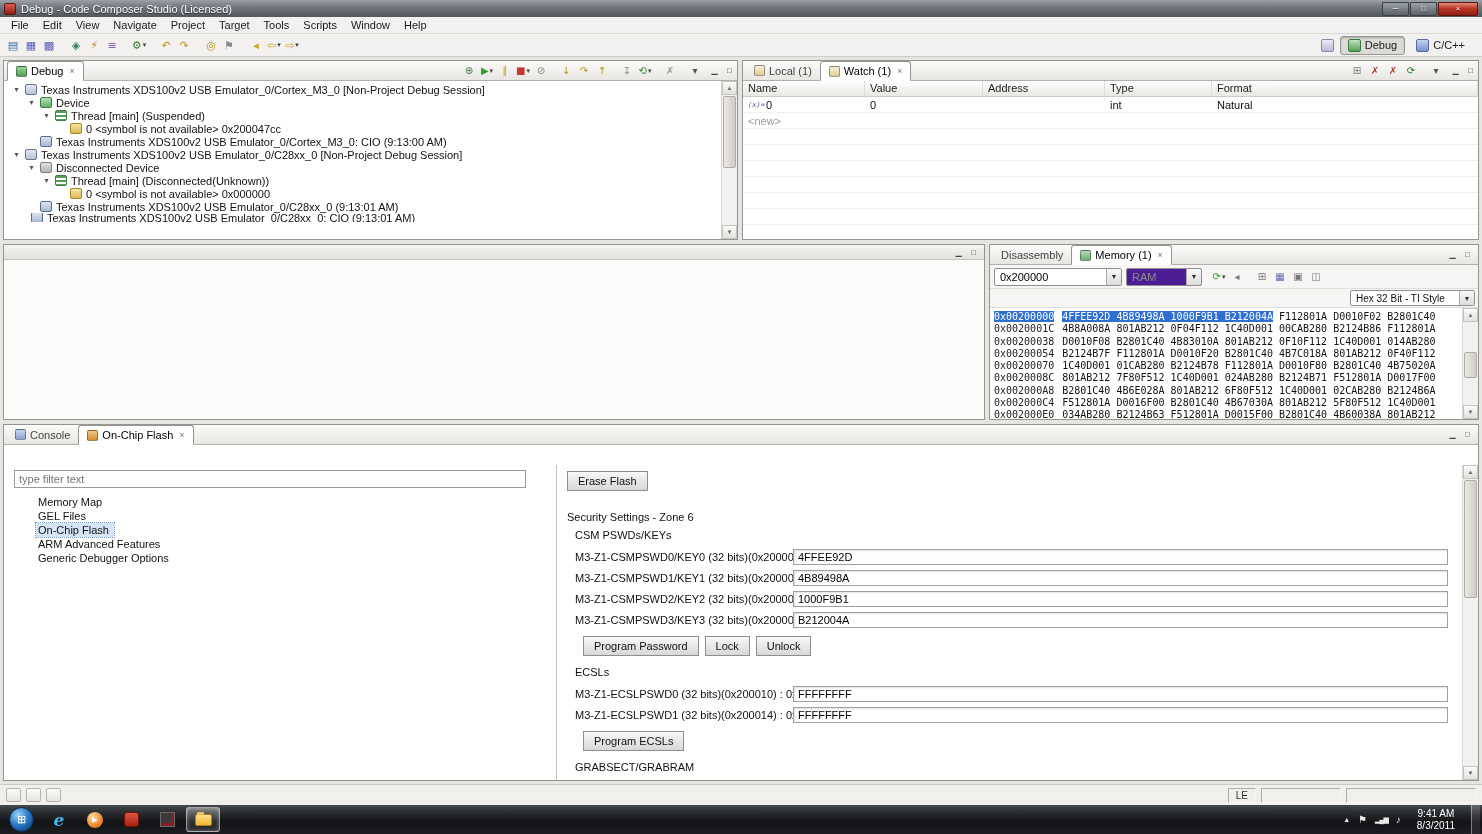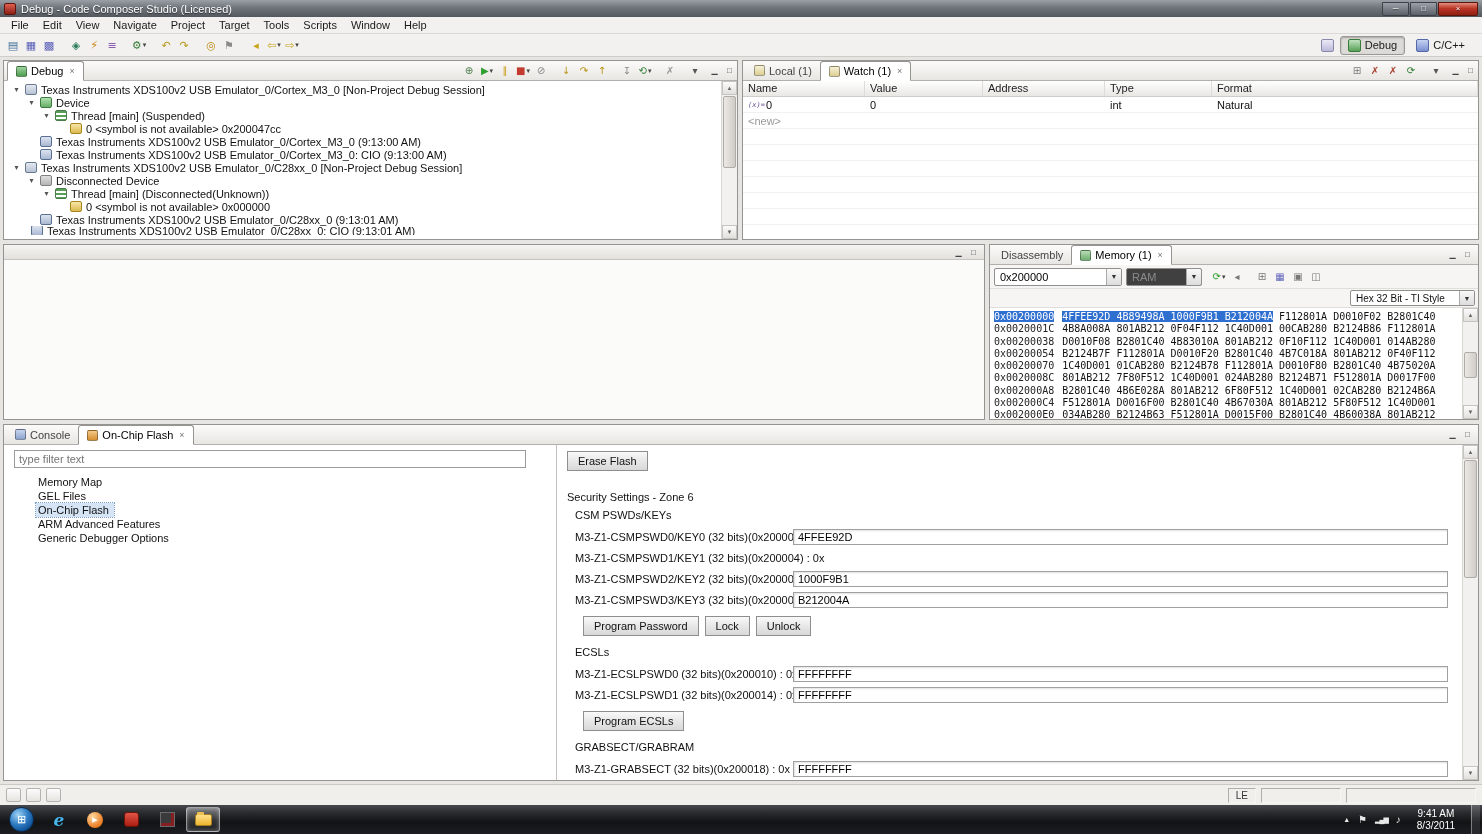--- a/index.html
+++ b/index.html
@@ -88,21 +88,21 @@
   
   .edhead { height:15px; flex:none; background:linear-gradient(#f5f4f2,#e3e1dd); border-bottom:1px solid #c6c4c0; display:flex; align-items:center; justify-content:flex-end; padding-right:3px; }
   .edbody { flex:1; background:#fbfbfa; }
 
   
   .mtoolbar { height:24px; flex:none; background:#f6f5f3; border-bottom:1px solid #e0dedb; display:flex; align-items:center; gap:4px; padding:0 4px; }
   .combo { height:18px; border:1px solid #8f8f8f; background:#fff; display:flex; align-items:center; border-radius:2px; overflow:hidden; }
   .combo .ctext { padding:0 5px; flex:1; white-space:nowrap; }
   .combo .cbtn { width:15px; height:100%; background:linear-gradient(#f8f8f8,#ddd); border-left:1px solid #aaa; display:flex; align-items:center; justify-content:center; font-size:7px; color:#333; flex:none; }
   .combo input { border:none; outline:none; width:100%; font-size:11px; font-family:inherit; padding:0 5px; }
-  .combo.disabled { background:#404040; color:#8a8a8a; }
+  .combo.disabled { background:#4c1d95; color:#8a8a8a; }
   .fmtrow { height:19px; flex:none; background:#f6f5f3; border-bottom:1px solid #e0dedb; display:flex; align-items:center; justify-content:flex-end; padding:0 3px; }
   .memrows { flex:1; padding:3px 0 0 4px; font-family:"DejaVu Sans Mono",monospace; font-size:10px; overflow:hidden; }
   .mrow { height:12.3px; line-height:12.3px; white-space:pre; }
   .maddr { color:#222; margin-right:8px; }
   .maddr.sel { background:#2f6fd0; color:#fff; }
   .mhl { background:#2f6fd0; color:#fff; }
   .mdat { color:#111; }
 
   
   .cleft { width:553px; flex:none; border-right:1px solid #c4c2bf; display:flex; flex-direction:column; background:#fff; padding:5px 10px 0 10px; }
@@ -345,25 +345,20 @@
               <span class="ticon" data-name="thread-icon"></span>
               <span class="tlabel" data-name="tree-item-label">Thread [main] (Suspended)</span>
             </div>
 
             <div class="drow" data-name="debug-tree-item" style="padding-left: 53px;">
               <span class="expander" data-name="tree-expander-icon"></span>
               <span class="ticon" data-name="stack-frame-icon"></span>
               <span class="tlabel" data-name="tree-item-label">0 &lt;symbol is not available&gt; 0x200047cc</span>
             </div>
 
-            <div class="drow" data-name="debug-tree-item" style="padding-left: 23px;">
-              <span class="expander" data-name="tree-expander-icon"></span>
-              <span class="ticon" data-name="process-icon"></span>
-              <span class="tlabel" data-name="tree-item-label">Texas Instruments XDS100v2 USB Emulator_0/Cortex_M3_0 (9:13:00 AM)</span>
-            </div>
 
             <div class="drow" data-name="debug-tree-item" style="padding-left: 23px;">
               <span class="expander" data-name="tree-expander-icon"></span>
               <span class="ticon" data-name="process-icon"></span>
               <span class="tlabel" data-name="tree-item-label">Texas Instruments XDS100v2 USB Emulator_0/Cortex_M3_0: CIO (9:13:00 AM)</span>
             </div>
 
             <div class="drow" data-name="debug-tree-item" style="padding-left: 8px;">
               <span class="expander" data-name="tree-expander-icon">▾</span>
               <span class="ticon" data-name="debug-session-icon"></span>
@@ -574,21 +569,21 @@
         <div class="vscroll" data-name="memory-scrollbar">
           <span class="sb up" data-name="scroll-up-icon">▲</span>
           <span class="thumb" data-name="scrollbar-thumb" style="top:44px;height:26px;"></span>
           <span class="sb dn" data-name="scroll-down-icon">▼</span>
         </div>
       </div>
     </div>
   </div>
 
   <div class="row-bottom" data-name="bottom-row">
-    <div class="panel" style="flex:1;" data-name="console-view">
+    <div class="panel" style="flex:1;gap:20px;" data-name="console-view">
       <div class="tabstrip" data-name="console-view-tabstrip">
         <div class="tab" data-name="tab-console">
           <span class="tabicon" data-name="console-tab-icon"></span>
           <span data-name="console-tab-label">Console</span>
         </div>
         <div class="tab active" data-name="tab-on-chip-flash">
           <span class="tabicon" data-name="flash-tab-icon"></span>
           <span data-name="flash-tab-label">On-Chip Flash</span>
           <span class="x" data-name="close-tab-icon">×</span>
         </div>
@@ -622,20 +617,21 @@
             <div class="grptitle" data-name="csm-pswds-title">CSM PSWDs/KEYs</div>
             <div data-name="csm-fields">
 
                 <div class="ffield" data-name="flash-field-row">
                   <span class="flabel" data-name="flash-field-label">M3-Z1-CSMPSWD0/KEY0 (32 bits)(0x200000) : 0x</span>
                   <input class="finput" data-name="flash-field-input" value="4FFEE92D" style="">
                 </div>
 
                 <div class="ffield" data-name="flash-field-row">
                   <span class="flabel" data-name="flash-field-label">M3-Z1-CSMPSWD1/KEY1 (32 bits)(0x200004) : 0x</span>
+                  <input class="finput" data-name="flash-field-input" value="4B89498A" style="">
                 </div>
 
                 <div class="ffield" data-name="flash-field-row">
                   <span class="flabel" data-name="flash-field-label">M3-Z1-CSMPSWD2/KEY2 (32 bits)(0x200008) : 0x</span>
                   <input class="finput" data-name="flash-field-input" value="1000F9B1" style="">
                 </div>
 
                 <div class="ffield" data-name="flash-field-row">
                   <span class="flabel" data-name="flash-field-label">M3-Z1-CSMPSWD3/KEY3 (32 bits)(0x20000C) : 0x</span>
                   <input class="finput" data-name="flash-field-input" value="B212004A" style="">

